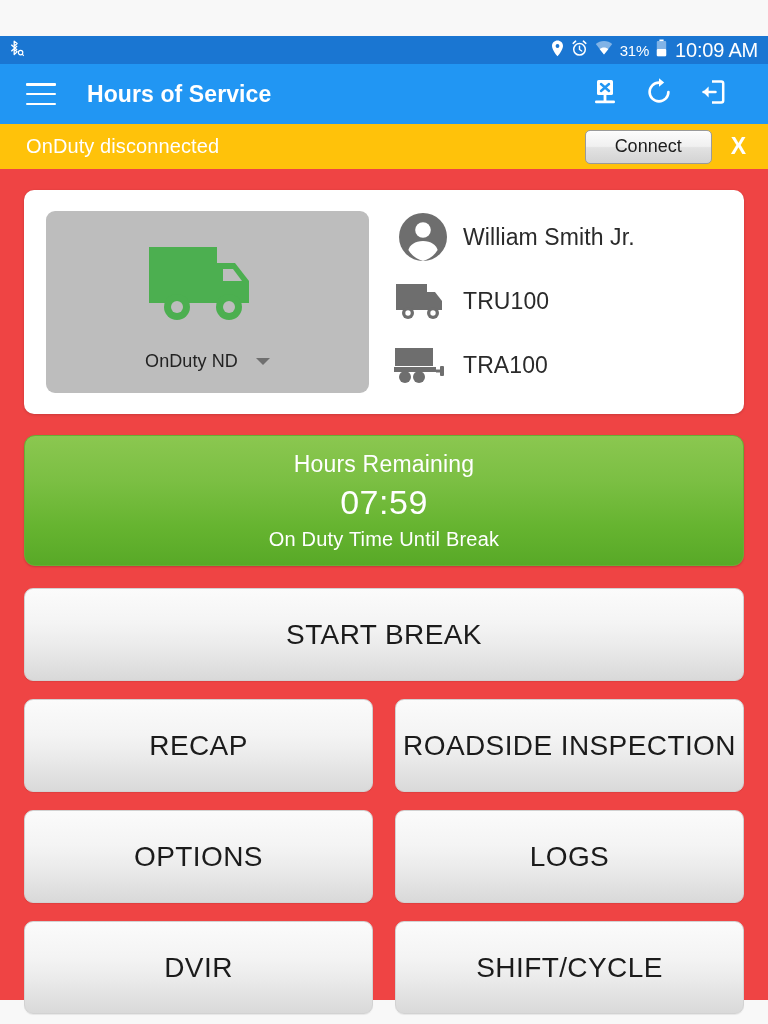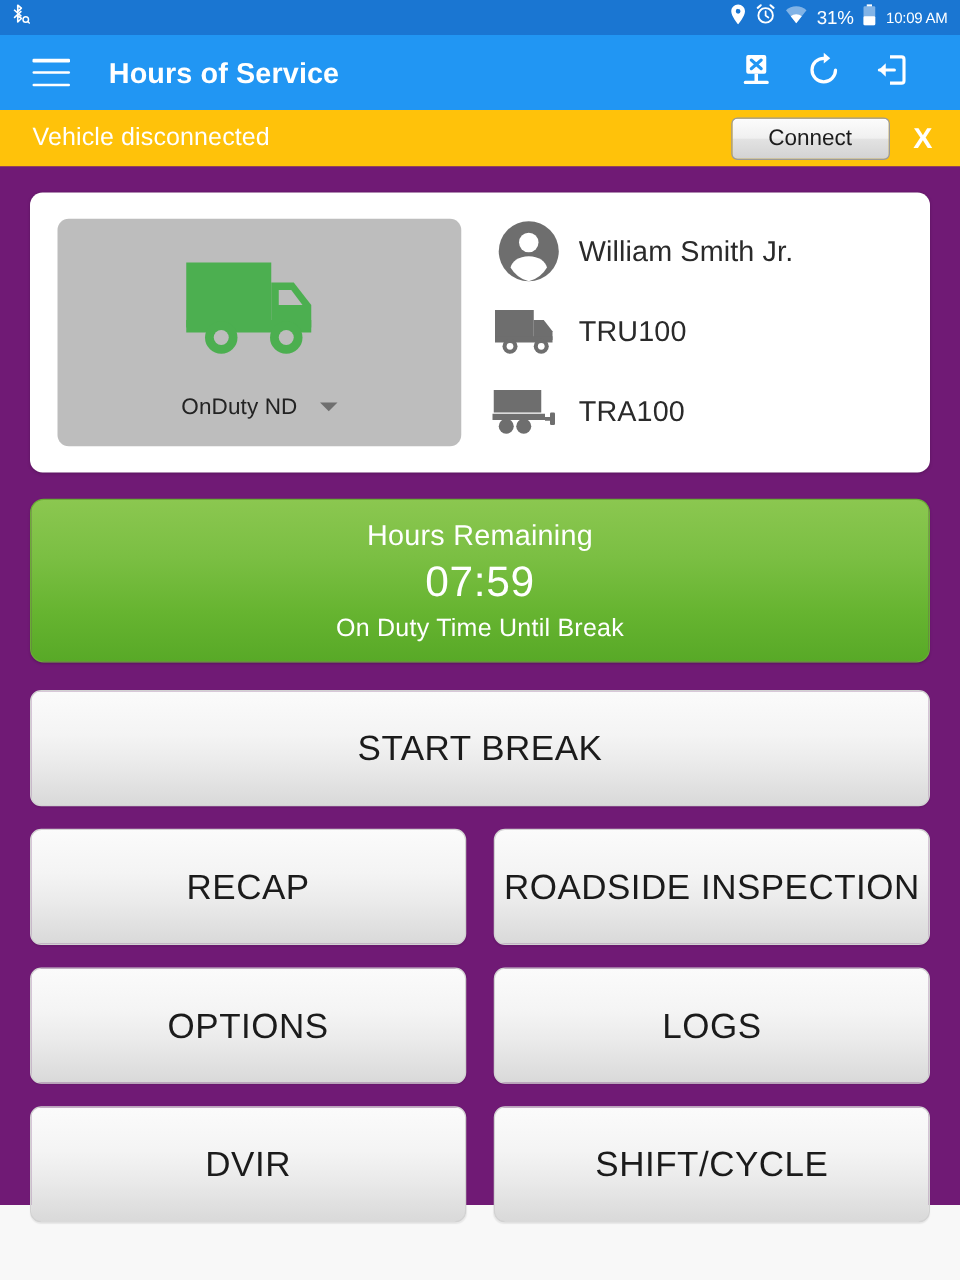--- a/index.html
+++ b/index.html
@@ -14,23 +14,24 @@
   body {
     font-family: "Liberation Sans", sans-serif;
     background: #f8f8f8;
     -webkit-font-smoothing: antialiased;
   }
 
   #app {
     position: relative;
     width: 768px;
     height: 964px;
-    background: #701a75;
-    display: flex;
-    flex-direction: column;
+    background: #ef4444;
+    display: flex;
+    flex-direction: column;
+    margin-top: 36px;
   }
 
   
   .statusbar {
     height: 28px;
     background: #1a76d2;
     display: flex;
     align-items: center;
     padding: 0 10px 0 8px;
     flex: 0 0 28px;
@@ -49,21 +50,21 @@
   }
   .sb-icon { display: block; }
   .sb-battery-text {
     color: #ffffff;
     font-size: 15px;
     letter-spacing: -0.2px;
     line-height: 1;
   }
   .sb-clock {
     color: #ffffff;
-    font-size: 12px;
+    font-size: 20px;
     letter-spacing: -0.2px;
     line-height: 1;
     margin-left: 1px;
     text-align: center;
   }
 
   
   .appbar {
     height: 60px;
     flex: 0 0 60px;
@@ -370,21 +371,21 @@
             <path d="M14 4.5h9.2a2 2 0 0 1 2 2v17a2 2 0 0 1-2 2H14" fill="none" stroke="#fff" stroke-width="2.5" stroke-linejoin="round"></path>
             <path d="M17.5 15H5.5" stroke="#fff" stroke-width="2.5" stroke-linecap="round"></path>
             <path d="M10.6 9.6L5 15l5.6 5.4z" fill="#fff"></path>
           </svg>
         </span>
       </div>
     </div>
   </div>
 
   <div class="banner">
-    <div class="banner-text">Vehicle disconnected</div>
+    <div class="banner-text">OnDuty disconnected</div>
     <button class="banner-connect">Connect</button>
     <div class="banner-close">X</div>
   </div>
 
   <div class="content">
 
     <div class="status-card">
 
       <div class="duty-box">
         <span class="duty-truck">

